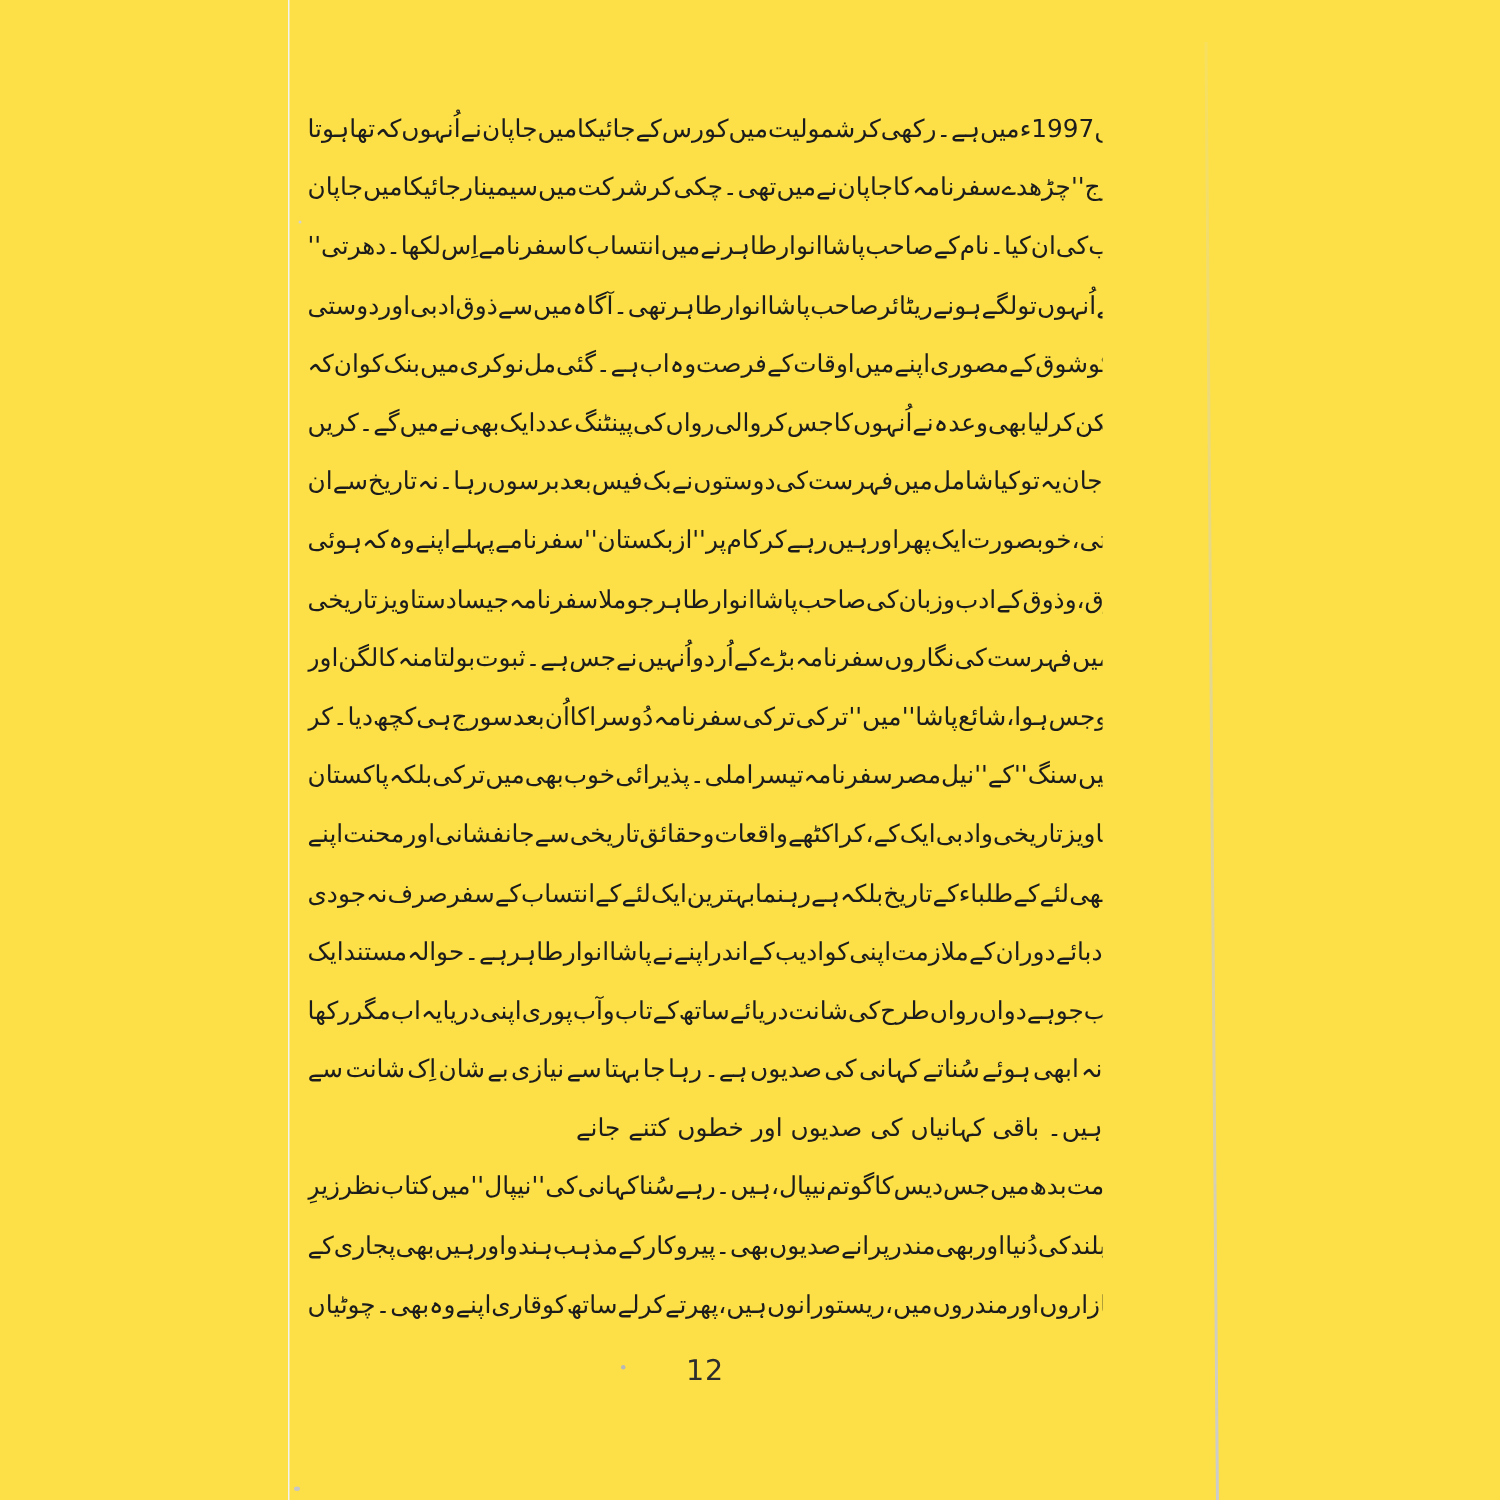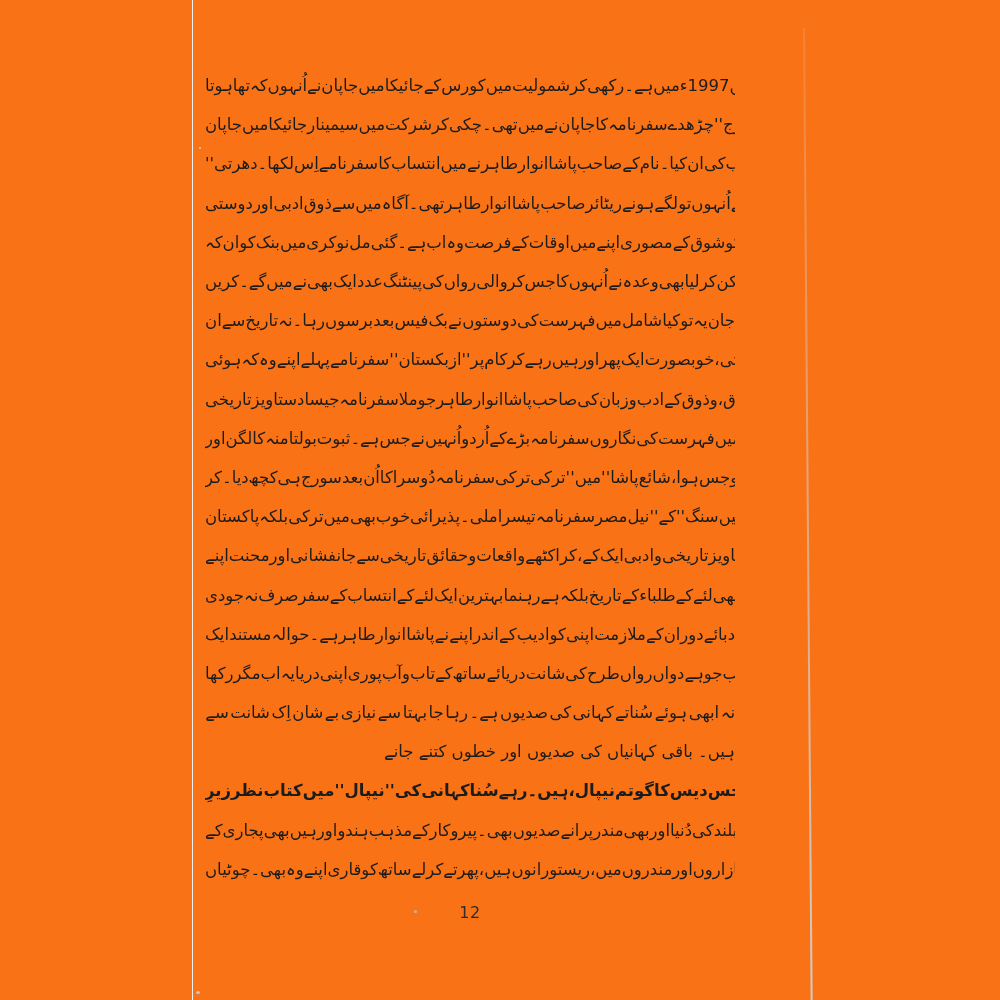--- a/index.html
+++ b/index.html
@@ -7,21 +7,21 @@
     padding: 0;
     width: 1000px;
     height: 1000px;
     overflow: hidden;
     background: #fafafa;
     font-family: "DejaVu Sans", sans-serif;
   }
   .page {
     position: absolute;
     inset: 0;
-    background: #f97316;
+    background: #fde047;
   }
   
   .fold-left {
     position: absolute;
     left: 192px;
     top: 0;
     width: 1px;
     height: 1000px;
     background: #f2f2f2;
   }
@@ -56,29 +56,28 @@
     white-space: nowrap;
   }
   
   .line.left {
     justify-content: flex-end;
     gap: 0.32em;
   }
   
   .line.indent {
     padding-right: 34px;
-    font-weight: bold;
   }
   .page-number {
     position: absolute;
     top: 903px;
     left: 205px;
     width: 530px;
     text-align: center;
-    font-size: 16px;
+    font-size: 19px;
     letter-spacing: 0.5px;
     color: #2d2d2d;
   }
   .speck {
     position: absolute;
     border-radius: 50%;
     background: #b8b8b8;
   }
   .speck-1 { left: 414px; top: 910px; width: 3px; height: 3px; }
   .speck-2 { left: 196px; top: 991px; width: 4px; height: 3px; background: #c6c6c6; }

